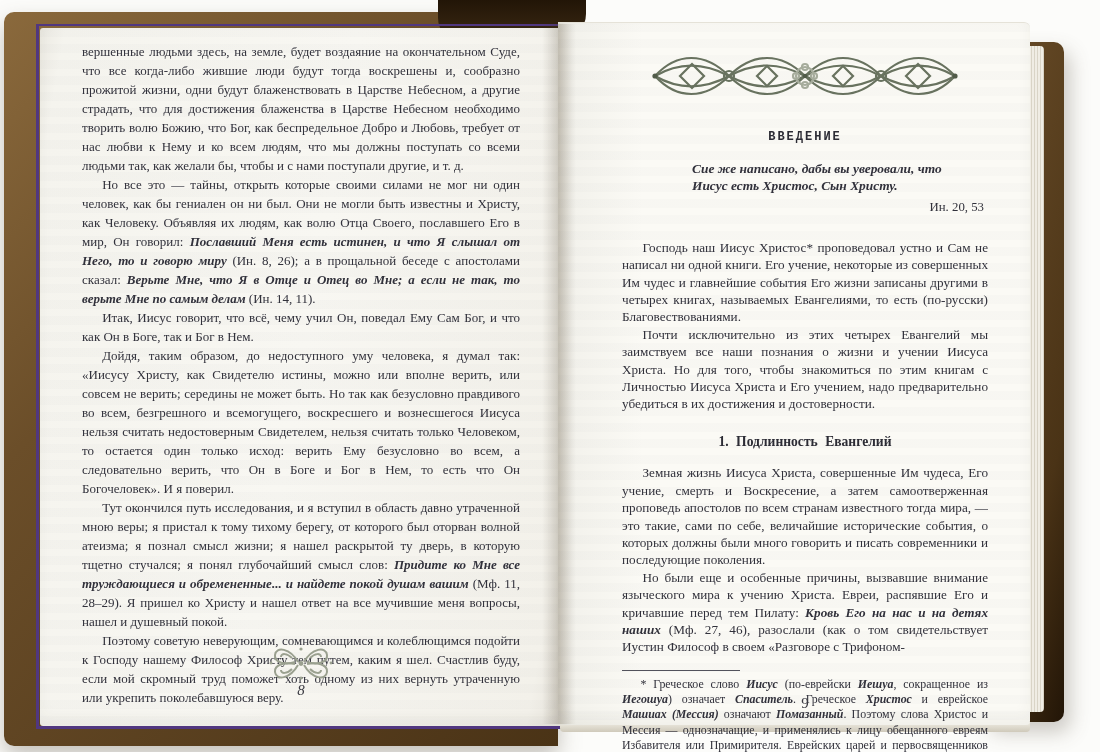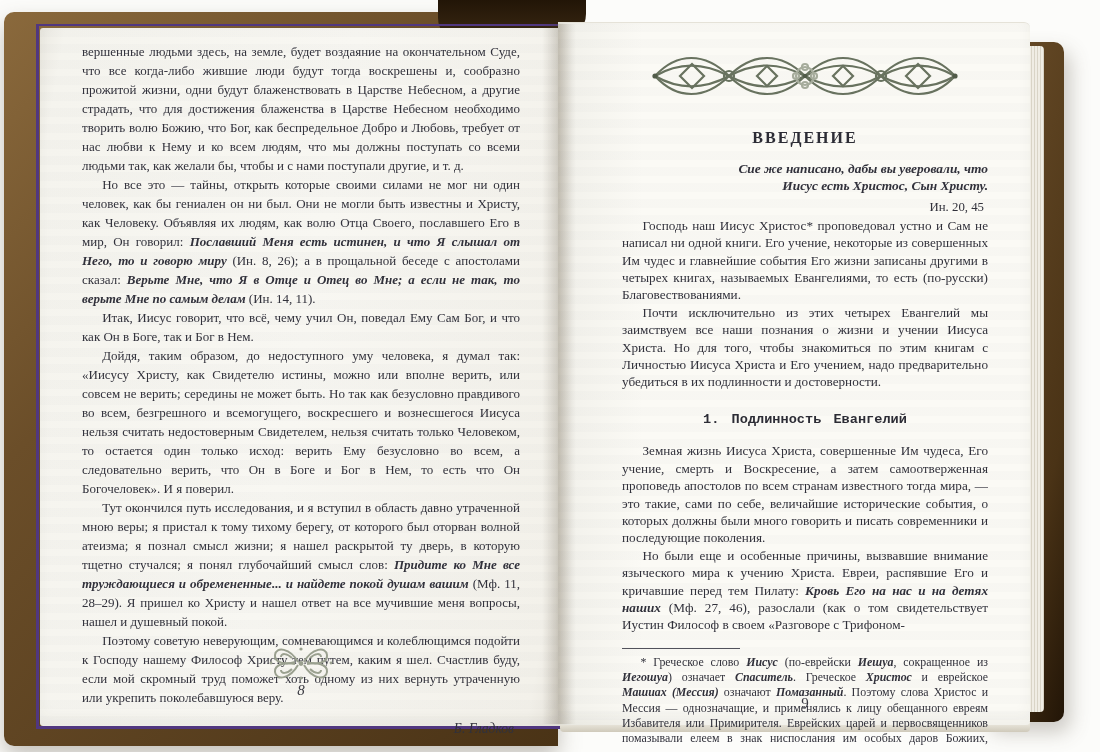--- a/index.html
+++ b/index.html
@@ -87,29 +87,29 @@
   .signature { margin-top:12px; text-align:right; font-style:italic; font-size:13.6px; padding-right:6px; }
 
   .tailpiece { position:absolute; left:228px; top:612px; width:66px; height:46px; }
   .pagenum { position:absolute; text-align:center; font-style:italic; font-size:15px; color:#3a3a42; }
   .pagenum.left  { left:42px; width:438px; top:654px; }
   .pagenum.right { left:64px; width:366px; top:672px; font-style:normal; }
 
   .headpiece { display:block; width:312px; height:58px; margin:0 auto; }
   .chapter-title {
     margin:24px 0 9px; text-align:center;
-    font-family:Liberation Serif, serif;
-    font-weight:bold; font-size:16px; letter-spacing:2px; color:#2c2c35;
-  }
-  .epigraph { margin:14px 0 0 70px; text-align:right; font-weight:bold; font-style:italic; font-size:13.4px; line-height:17px; }
+    font-family:Liberation Mono, monospace;
+    font-weight:bold; font-size:12px; letter-spacing:2px; color:#2c2c35;
+  }
+  .epigraph { margin:14px 0 0 70px; text-align:left; font-weight:bold; font-style:italic; font-size:13.4px; line-height:17px; }
   .epigraph-ref { margin-top:5px; text-align:right; font-size:12.8px; padding-right:4px; }
-  .intro-block { }
+  .intro-block { margin-top:22px; }
   .section-heading {
     margin:20px 0 14px; text-align:center;
-    font-family:Liberation Mono, monospace;
+    font-family:Liberation Serif, serif;
     font-weight:bold; font-size:13.6px; word-spacing:4px; color:#2c2c35;
   }
   .footnote { margin-top:14px; font-size:11.9px; line-height:15.3px; }
   .footnote-rule { width:118px; border:0; border-top:1px solid #53535c; margin:0 0 6px 0; }
 
   .orn-stroke  { stroke:var(--ornament_green); fill:none; stroke-width:2.2; }
   .orn-light   { stroke:var(--ornament_light); fill:none; stroke-width:2.2; }
   .orn-dotdark { fill:#515b49; }
   .tp-stroke   { stroke:var(--tailpiece_gray); fill:none; stroke-width:2; }
   .tp-fill     { fill:var(--tailpiece_gray); }
@@ -131,21 +131,20 @@
 
     <div class="content-left">
       <div>
           <p class="para"><span>вершенные людьми здесь, на земле, будет воздаяние на окончательном Суде, что все когда-либо жившие люди будут тогда воскрешены и, сообразно прожитой жизни, одни будут блаженствовать в Царстве Небесном, а другие страдать, что для достижения блаженства в Царстве Небесном необходимо творить волю Божию, что Бог, как беспредельное Добро и Любовь, требует от нас любви к Нему и ко всем людям, что мы должны поступать со всеми людьми так, как желали бы, чтобы и с нами поступали другие, и т. д.</span></p>
           <p class="para indent"><span>Но все это — тайны, открыть которые своими силами не мог ни один человек, как бы гениален он ни был. Они не могли быть известны и Христу, как Человеку. Объявляя их людям, как волю Отца Своего, пославшего Его в мир, Он говорил: </span><span class="bi">Пославший Меня есть истинен, и что Я слышал от Него, то и говорю миру</span><span> (Ин. 8, 26); а в прощальной беседе с апостолами сказал: </span><span class="bi">Верьте Мне, что Я в Отце и Отец во Мне; а если не так, то верьте Мне по самым делам</span><span> (Ин. 14, 11).</span></p>
           <p class="para indent"><span>Итак, Иисус говорит, что всё, чему учил Он, поведал Ему Сам Бог, и что как Он в Боге, так и Бог в Нем.</span></p>
           <p class="para indent"><span>Дойдя, таким образом, до недоступного уму человека, я думал так: «Иисусу Христу, как Свидетелю истины, можно или вполне верить, или совсем не верить; середины не может быть. Но так как безусловно правдивого во всем, безгрешного и всемогущего, воскресшего и вознесшегося Иисуса нельзя считать недостоверным Свидетелем, нельзя считать только Человеком, то остается один только исход: верить Ему безусловно во всем, а следовательно верить, что Он в Боге и Бог в Нем, то есть что Он Богочеловек». И я поверил.</span></p>
           <p class="para indent"><span>Тут окончился путь исследования, и я вступил в область давно утраченной мною веры; я пристал к тому тихому берегу, от которого был оторван волной атеизма; я познал смысл жизни; я нашел раскрытой ту дверь, в которую тщетно стучался; я понял глубочайший смысл слов: </span><span class="bi">Придите ко Мне все труждающиеся и обремененные... и найдете покой душам вашим</span><span> (Мф. 11, 28–29). Я пришел ко Христу и нашел ответ на все мучившие меня вопросы, нашел и душевный покой.</span></p>
           <p class="para indent"><span>Поэтому советую неверующим, сомневающимся и колеблющимся подойти к Господу нашему Философ Христу тем путем, каким я шел. Счастлив буду, если мой скромный труд поможет хоть одному из них вернуть утраченную или укрепить поколебавшуюся веру.</span></p>
         </div>
-      <div class="signature">Б. Гладков</div>
     </div>
 
     <svg class="tailpiece" viewBox="0 0 66 46">
       <path class="tp-stroke" d="M30,22 C22,8 8,6 7,15 C6,23 18,25 27,22"></path>
       <path class="tp-stroke" d="M30,25 C22,39 8,41 7,32 C6,24 18,22 27,24"></path>
       <path class="tp-stroke" d="M36,22 C44,8 58,6 59,15 C60,23 48,25 39,22"></path>
       <path class="tp-stroke" d="M36,25 C44,39 58,41 59,32 C60,24 48,22 39,24"></path>
       <path class="tp-stroke" d="M24,18 C19,13 13,13 13,17 M24,29 C19,34 13,34 13,30"></path>
       <path class="tp-stroke" d="M42,18 C47,13 53,13 53,17 M42,29 C47,34 53,34 53,30"></path>
       <circle class="tp-fill" cx="33" cy="23.5" r="2.4" fill="#7d8472"></circle>
@@ -183,25 +182,25 @@
         <circle class="orn-dotdark" cx="6" cy="29" r="2.6"></circle>
         <circle class="orn-dotdark" cx="306" cy="29" r="2.6"></circle>
       </svg>
 
       <h1 class="chapter-title">ВВЕДЕНИЕ</h1>
 
       <div class="epigraph">
         <div>Сие же написано, дабы вы уверовали, что</div>
         <div>Иисус есть Христос, Сын Христу.</div>
       </div>
-      <div class="epigraph-ref">Ин. 20, 45</div>
+      <div class="epigraph-ref">Ин. 20, 53</div>
 
       <div class="intro-block">
           <p class="para indent"><span>Господь наш Иисус Христос* проповедовал устно и Сам не написал ни одной книги. Его учение, некоторые из совершенных Им чудес и главнейшие события Его жизни записаны другими в четырех книгах, называемых Евангелиями, то есть (по-русски) Благовествованиями.</span></p>
-          <p class="para indent"><span>Почти исключительно из этих четырех Евангелий мы заимствуем все наши познания о жизни и учении Иисуса Христа. Но для того, чтобы знакомиться по этим книгам с Личностью Иисуса Христа и Его учением, надо предварительно убедиться в их подлинности и достоверности.</span></p>
+          <p class="para indent"><span>Почти исключительно из этих четырех Евангелий мы заимствуем все наши познания о жизни и учении Иисуса Христа. Но для того, чтобы знакомиться по этим книгам с Личностью Иисуса Христа и Его учением, надо предварительно убедиться в их достижения и достоверности.</span></p>
         </div>
 
       <h2 class="section-heading">1. Подлинность Евангелий</h2>
 
       <div>
           <p class="para indent"><span>Земная жизнь Иисуса Христа, совершенные Им чудеса, Его учение, смерть и Воскресение, а затем самоотверженная проповедь апостолов по всем странам известного тогда мира, — это такие, сами по себе, величайшие исторические события, о которых должны были много говорить и писать современники и последующие поколения.</span></p>
           <p class="para indent"><span>Но были еще и особенные причины, вызвавшие внимание языческого мира к учению Христа. Евреи, распявшие Его и кричавшие перед тем Пилату: </span><span class="bi">Кровь Его на нас и на детях наших</span><span> (Мф. 27, 46), разослали (как о том свидетельствует Иустин Философ в своем «Разговоре с Трифоном-</span></p>
         </div>
 
       <div class="footnote">

